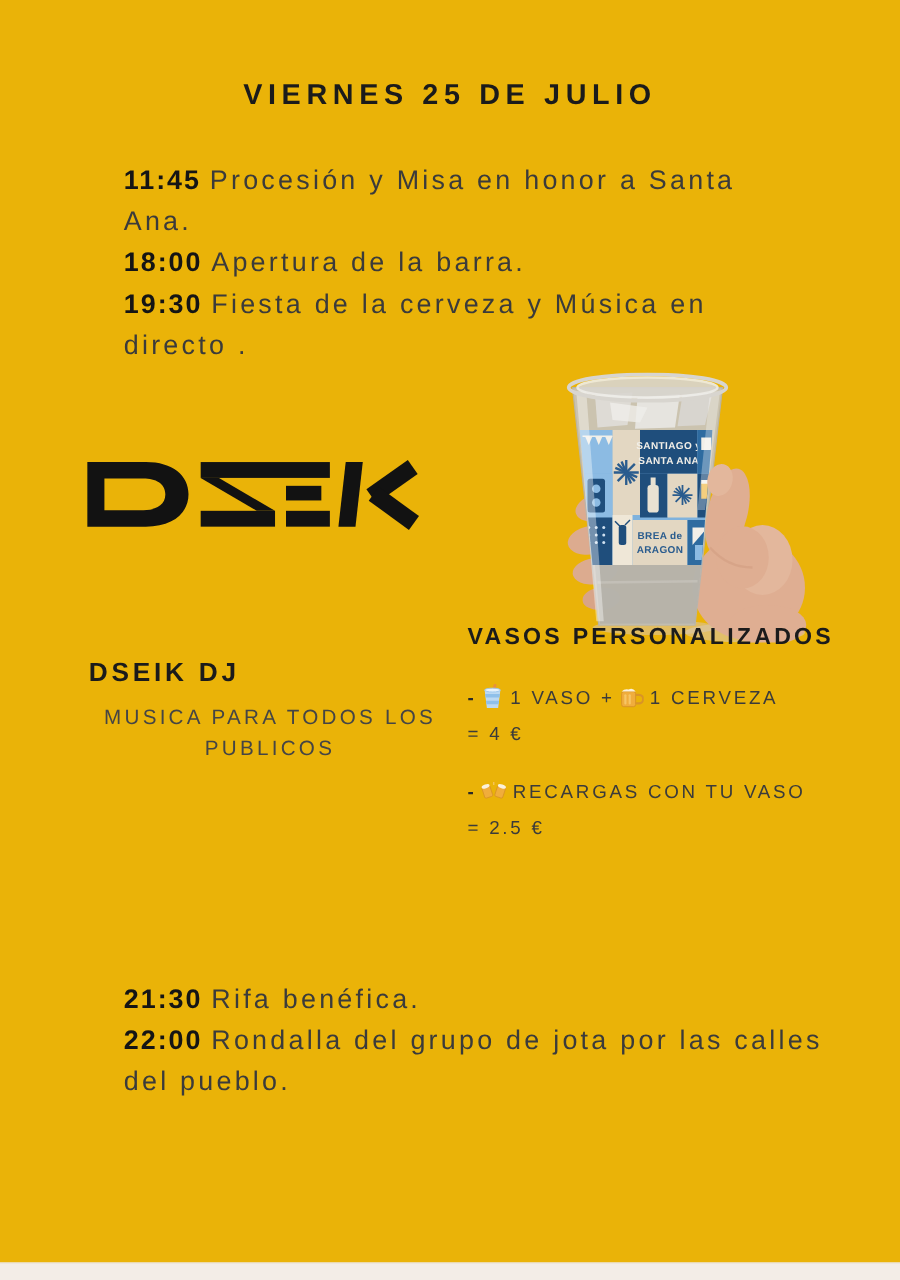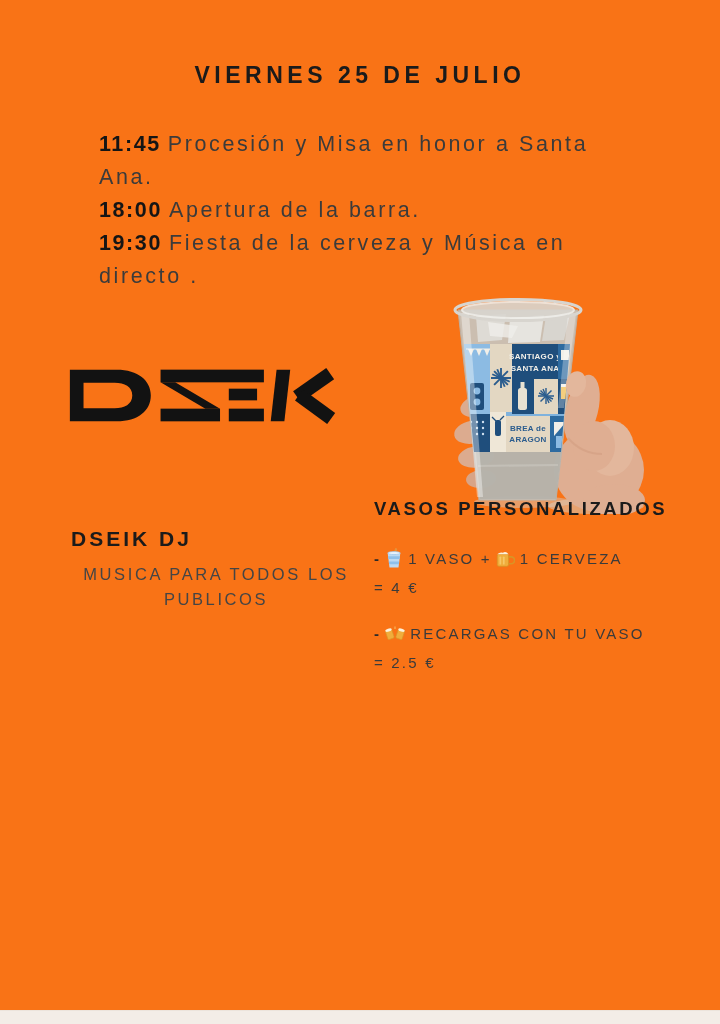--- a/index.html
+++ b/index.html
@@ -1,18 +1,18 @@
 <!DOCTYPE html>
 <html lang="es"><head>
 <meta charset="utf-8">
 <style>
   html,body{margin:0;padding:0;}
   .poster{
     position:relative; width:720px; height:1024px; overflow:hidden;
-    background:#f97316;
+    background:#eab308;
     font-family:"Liberation Sans", sans-serif;
     color:#3b3b3b;
   }
   .title{
     position:absolute; top:62px; left:0; width:720px; margin:0;
     text-align:center; font-size:23px; font-weight:800;
     letter-spacing:4.5px; color:#1b1b1b;
   }
   .schedule{ position:absolute; font-size:21.5px; line-height:33px; letter-spacing:2.6px; color:#3b3b3b; }
   .schedule-top{ top:128px; left:99px; width:530px; }
@@ -223,15 +223,23 @@
           <g transform="rotate(18 18 11)">
             <rect x="14" y="5" width="8" height="11" rx="1.5" fill="#f0ad3c" stroke="#d99426" stroke-width="0.8"></rect>
             <ellipse cx="18" cy="5" rx="4" ry="1.8" fill="#fbf1dc"></ellipse>
           </g>
           <line x1="12" y1="1" x2="12" y2="4" stroke="#f7c665" stroke-width="1.2"></line>
         </svg></span><span>RECARGAS CON TU VASO</span>
       <span class="price">= 2.5 €</span>
     </p>
   </div>
 
+  <div class="schedule schedule-bottom">
+    <div class="sched-line">
+      <span class="time">21:30</span><span>Rifa benéfica.</span>
+    </div>
+    <div class="sched-line">
+      <span class="time">22:00</span><span>Rondalla del grupo de jota por las calles del pueblo.</span>
+    </div>
+  </div>
 
   <div class="bottom-strip"></div>
 </div>
 
 </body></html>

